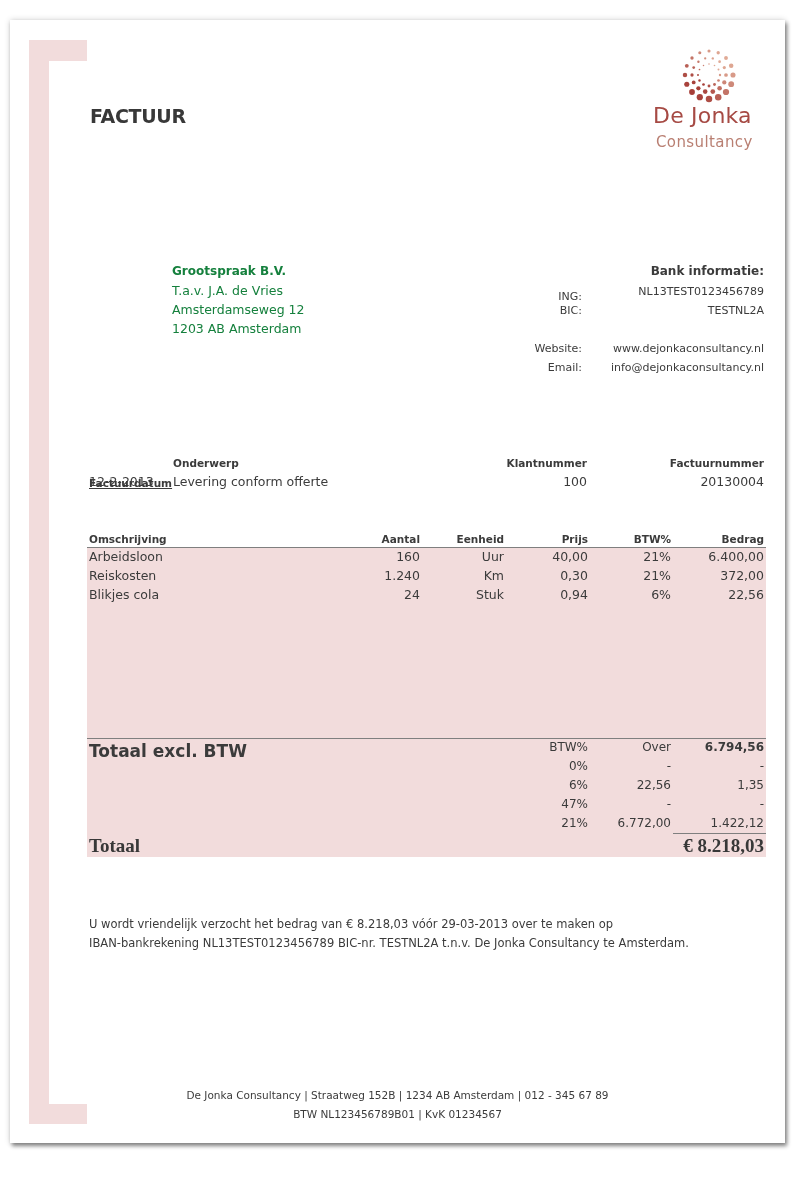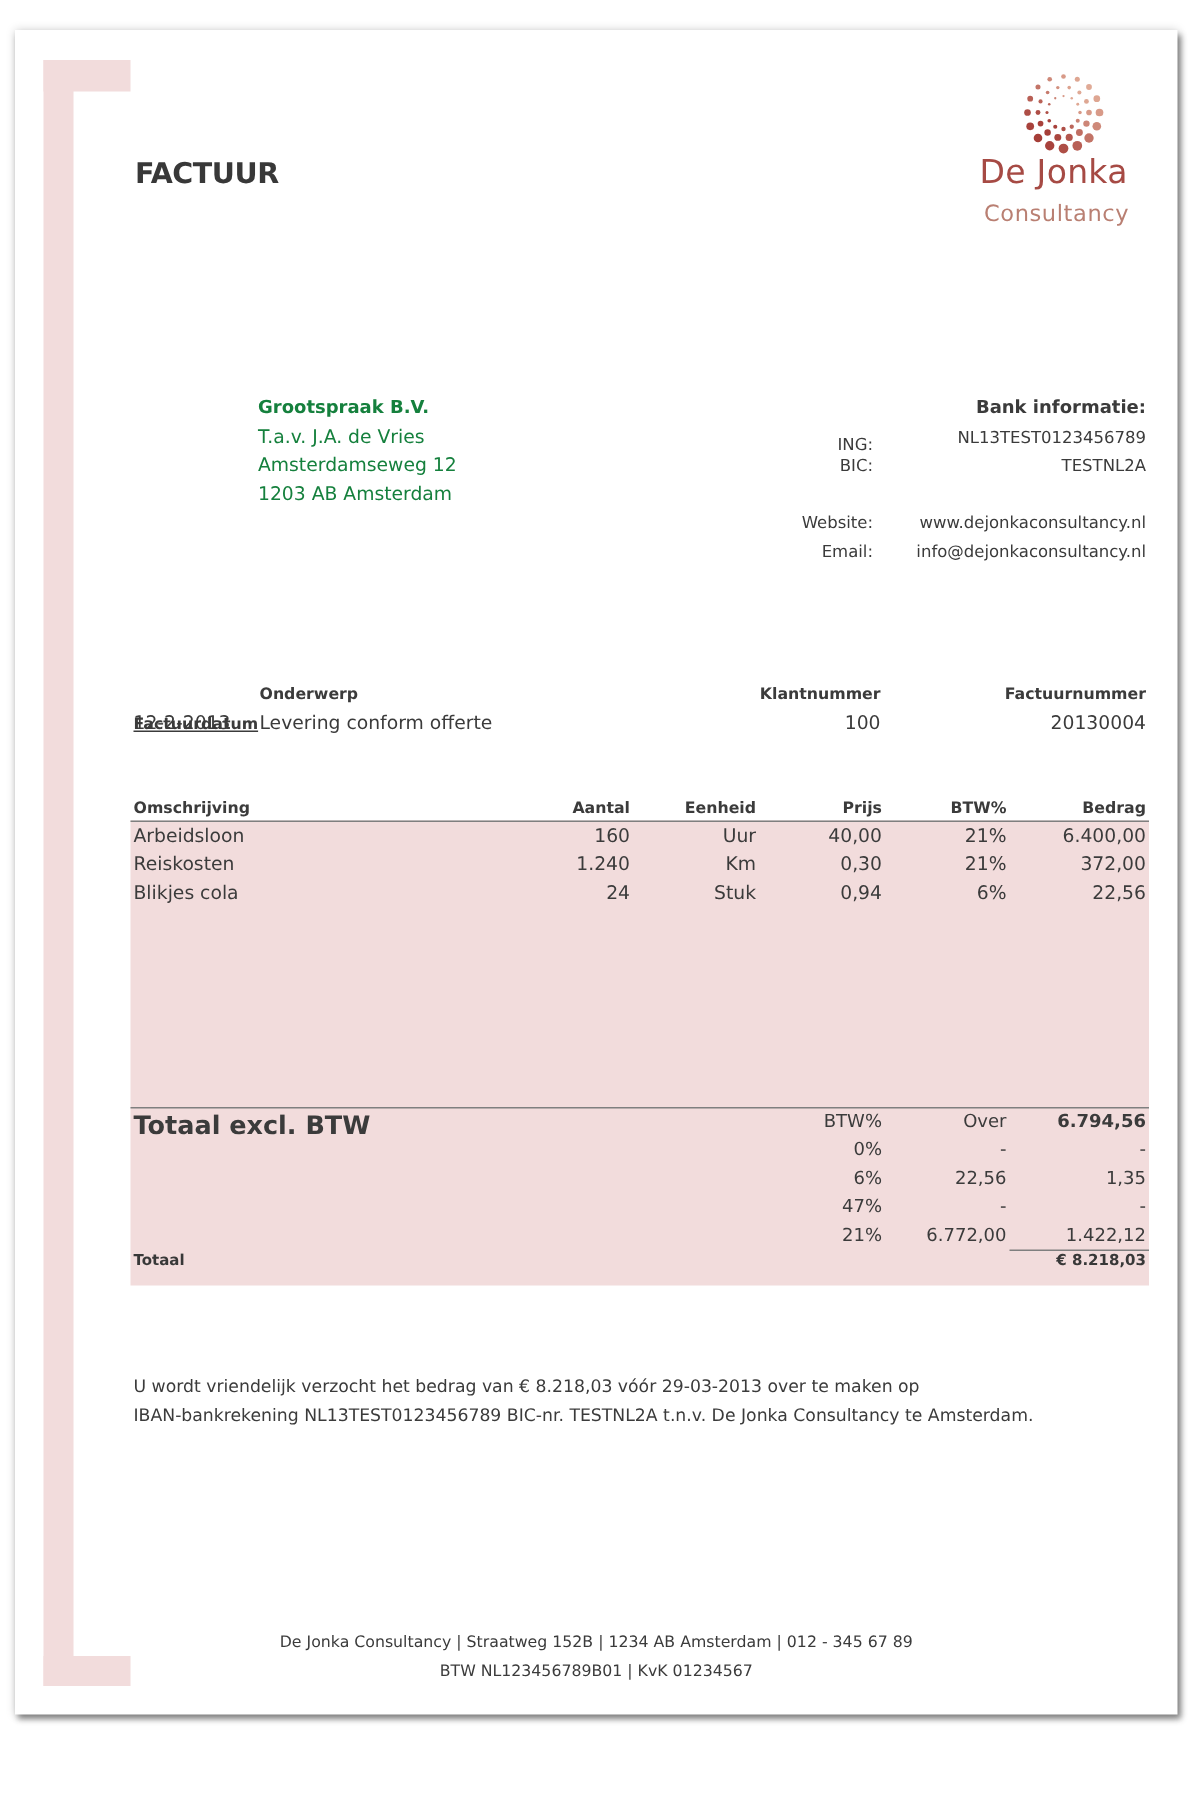--- a/index.html
+++ b/index.html
@@ -28,21 +28,21 @@
   .lbl { font-size: 11px; color: #3b3b3b; }
 
   .th { font-size: 10.5px; font-weight: bold; color: #3b3b3b; }
   .td { font-size: 12.5px; color: #3b3b3b; }
 
   .band { position: absolute; left: 77px; width: 679px; background: #f2dcdc; }
   .line { position: absolute; background: #7f7f7f; height: 1px; }
 
   .note { left: 79px; font-size: 11.5px; color: #3b3b3b; }
   .footer { font-size: 10.5px; color: #3b3b3b; text-align: center; width: 775px; left: 0; }
-  .total-big { font-size: 10px; font-weight: bold; color: #383838; }
+  .total-big { font-size: 19px; font-weight: bold; color: #383838; font-family: Liberation Serif, serif; }
 </style>
 </head>
 <body>
 
 <div class="page">
 
   <div class="bracket" style="left:19px; top:20px; width:20px; height:1084px;"></div>
   <div class="bracket" style="left:19px; top:20px; width:58px; height:21px;"></div>
   <div class="bracket" style="left:19px; top:1084px; width:58px; height:20px;"></div>
 

